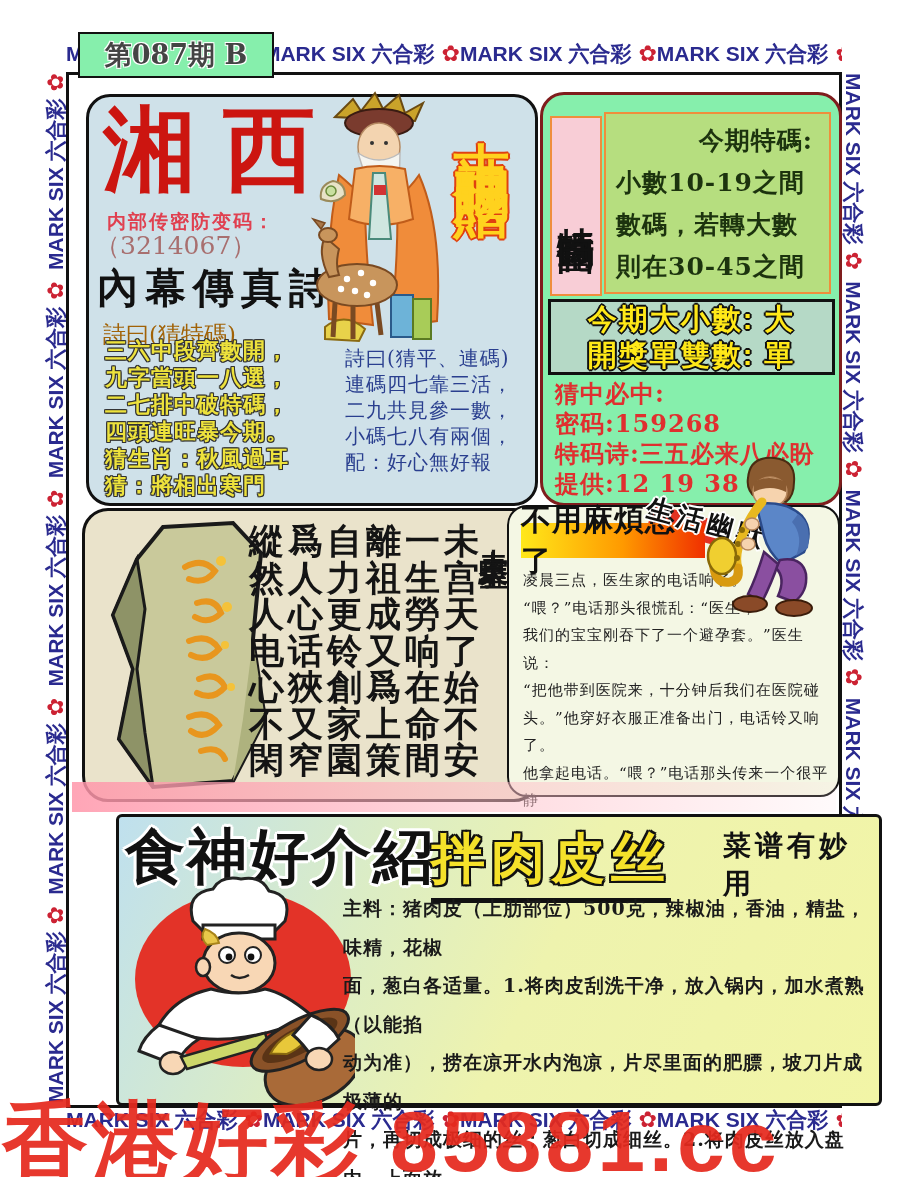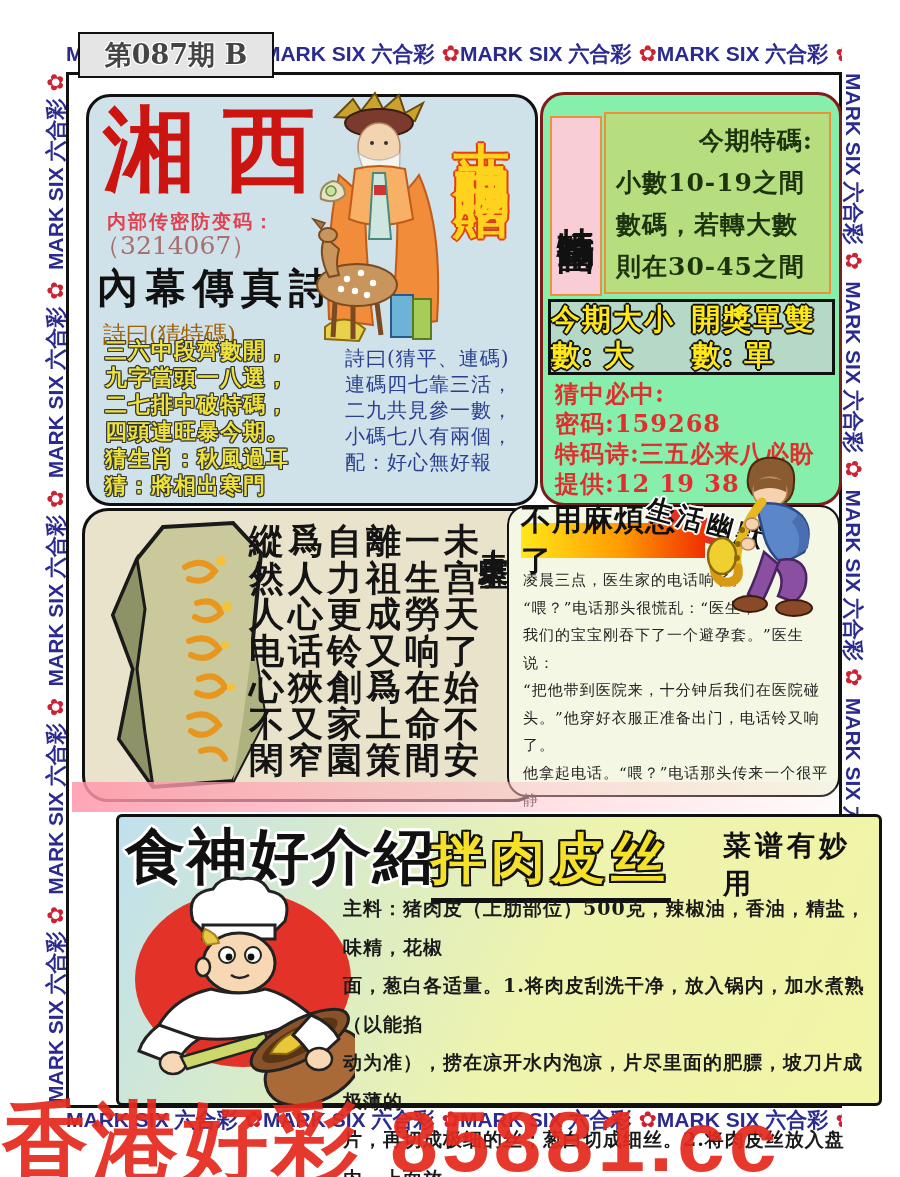--- a/index.html
+++ b/index.html
@@ -16,21 +16,21 @@
   .band-top{left:66px;top:38px;width:776px;}
   .band-bottom{left:66px;top:1104px;width:776px;}
   .band-side{width:1030px;height:32px;}
   .band-left{left:-459px;top:572px;transform:rotate(-90deg);}
   .band-right{left:338px;top:572px;transform:rotate(90deg);}
 
   
   .frame{left:66px;top:72px;width:770px;height:1030px;border:3px solid #111;background:#fff;}
 
   
-  .badge{left:78px;top:32px;width:192px;height:42px;background:#e5e5e5;border:2px solid #111;
+  .badge{left:78px;top:32px;width:192px;height:42px;background:#86efac;border:2px solid #111;
          display:flex;align-items:center;justify-content:center;font-family:"DejaVu Serif",serif;
          font-size:27px;font-weight:bold;color:#444;z-index:4;
          text-shadow:1px 1px 0 #fff,-1px -1px 0 #fff,1px -1px 0 #fff,-1px 1px 0 #fff;}
 
   
   .blue-panel{left:86px;top:94px;width:446px;height:406px;background:#cfe1e9;
               border:3px solid #111;border-radius:24px;z-index:2;}
   .xiangxi{left:14px;top:2px;font-family:"DejaVu Serif",serif;font-weight:900;font-size:92px;
            color:#cc1510;letter-spacing:28px;line-height:1.1;}
   .secret-label{left:18px;top:112px;color:#e04050;font-size:19px;font-weight:bold;letter-spacing:2px;}
@@ -57,21 +57,21 @@
   .range-label{left:7px;top:21px;width:48px;height:176px;border:2px solid #ef8e3c;
                background:#f8cdd6;writing-mode:vertical-rl;text-align:center;
                font-family:"DejaVu Serif",serif;font-weight:900;font-size:37px;color:#111;
                letter-spacing:4px;line-height:48px;}
   .green-box{left:61px;top:17px;width:227px;height:182px;background:#b6de7f;
              border:2px solid #ef8e3c;box-sizing:border-box;padding:6px 10px;
              font-family:"DejaVu Serif",serif;font-weight:bold;font-size:25px;color:#1c330e;
              line-height:42px;letter-spacing:1px;}
   .green-box .range-line:first-child{text-align:right;padding-right:6px;}
   .teal-box{left:5px;top:204px;width:287px;height:76px;background:#b5d9c6;border:3px solid #111;
-            box-sizing:border-box;display:flex;flex-direction:row;justify-content:center;
+            box-sizing:border-box;display:flex;flex-direction:column;justify-content:center;
             align-items:center;font-weight:900;font-size:29px;color:#ffe818;line-height:36px;
             letter-spacing:2px;
             text-shadow:2px 0 #111,-2px 0 #111,0 2px #111,0 -2px #111,
                         1px 1px #111,-1px -1px #111,1px -1px #111,-1px 1px #111;}
   .red-block{left:12px;top:284px;font-family:"DejaVu Serif",serif;font-weight:bold;
              font-size:24px;color:#e02f2f;line-height:30px;letter-spacing:1px;}
 
   
   .beige-panel{left:82px;top:508px;width:420px;height:288px;background:#eae3cb;
                border:3px solid #111;border-radius:26px;z-index:2;padding-left:32px;}

